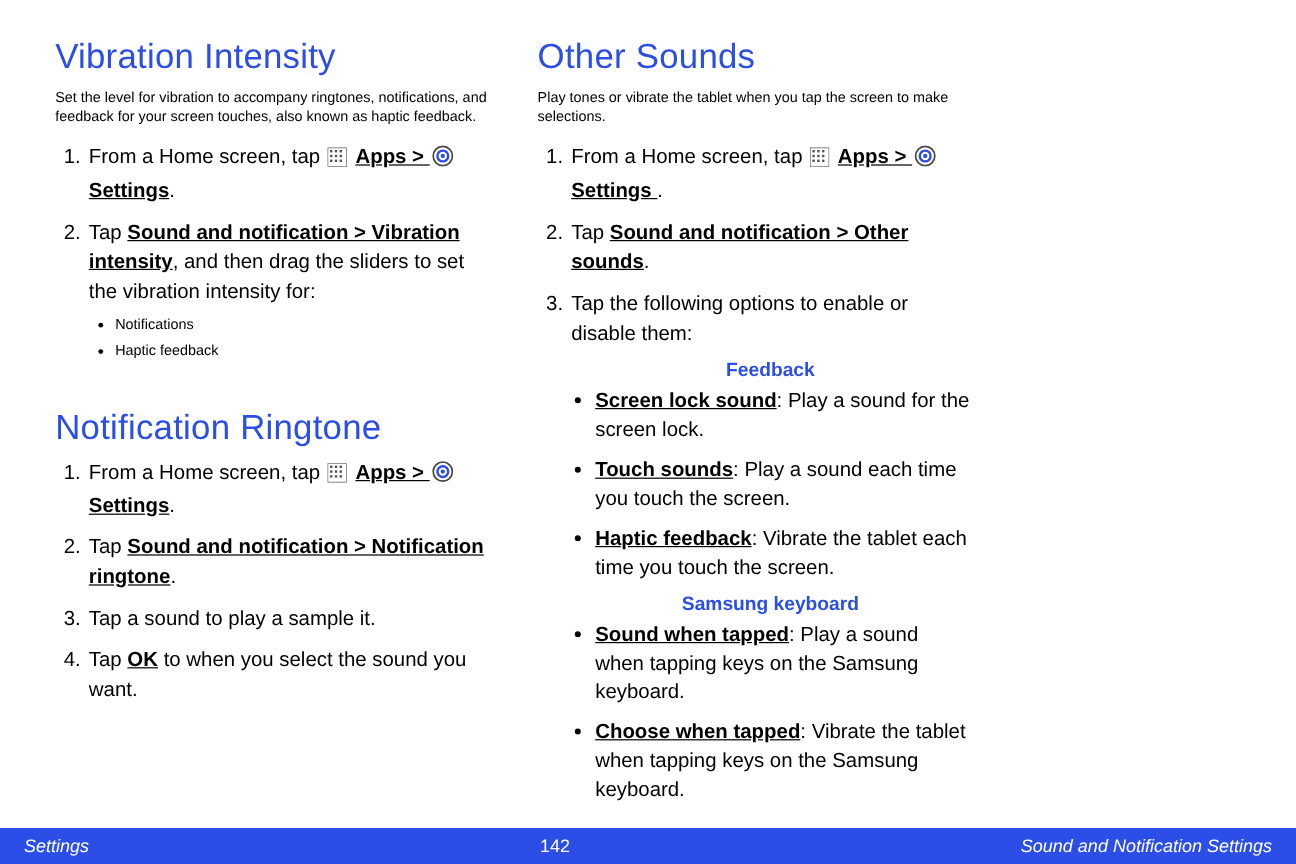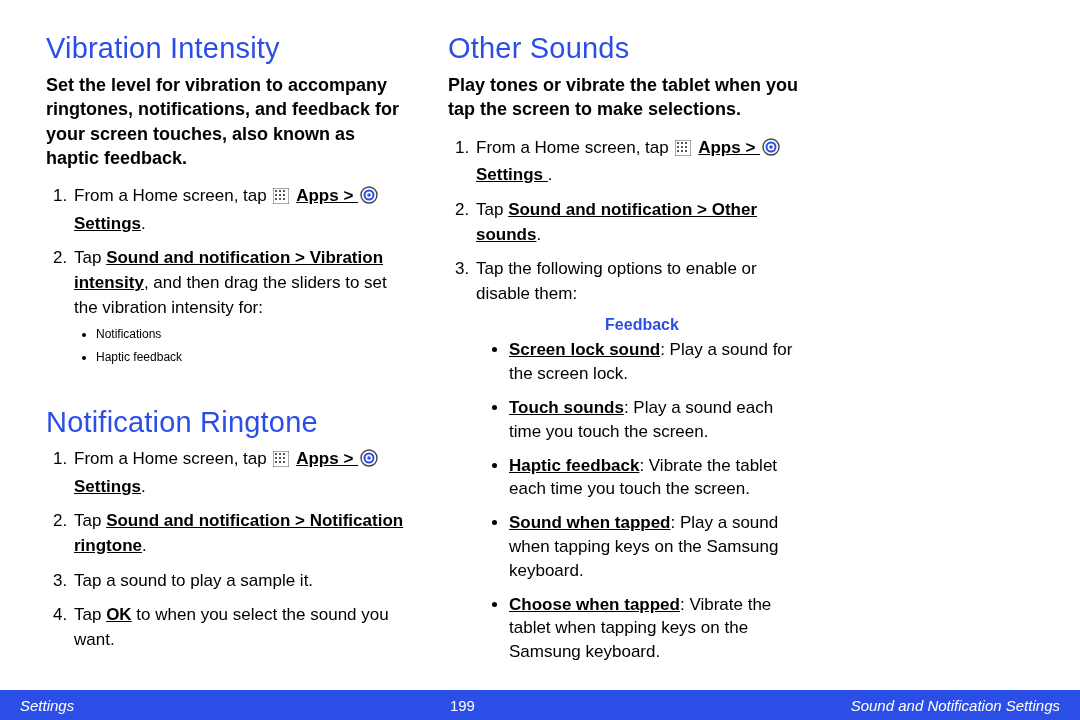--- a/index.html
+++ b/index.html
@@ -1,28 +1,28 @@
 <!DOCTYPE html>
 <html><head>
 <meta charset="utf-8">
 <style>
   * { box-sizing: border-box; margin: 0; padding: 0; }
   html, body { width: 1080px; height: 720px; font-family: Arial, Helvetica, sans-serif; color: #000; background: #fff; }
   .page { width: 856px; height: 720px; position: relative; border-radius: 31px; }
   .content { display: flex; padding: 32px 46px 0 46px; gap: 40px; }
   .col { flex: 1; }
   h2.section { color: #2b4ee6; font-weight: 400; font-size: 29px; margin-bottom: 8px; margin-top: 0; letter-spacing: 0.2px; }
-  p.body { font-size: 18px; line-height: 1.35; margin-bottom: 14px; font-weight: bold; }
+  p.body { font-size: 12px; line-height: 1.35; margin-bottom: 14px; }
   ol.steps { list-style: decimal; padding-left: 26px; font-size: 17px; line-height: 1.45; }
   ol.steps > li { margin-bottom: 10px; padding-left: 2px; }
   ul.bullets { list-style: disc; padding-left: 22px; margin-top: 6px; }
   ul.bullets > li { margin-bottom: 6px; font-size: 12px; line-height: 1.4; }
   .subhead { color: #2b4ee6; font-weight: 700; font-size: 16px; margin-top: 8px; margin-bottom: 4px; padding-left: 26px; text-align: center; }
   ul.sub-bullets { list-style: disc; padding-left: 48px; }
-  ul.sub-bullets > li { margin-bottom: 10px; font-size: 17px; line-height: 1.4; margin-left: 13px; }
+  ul.sub-bullets > li { margin-bottom: 10px; font-size: 17px; line-height: 1.4; }
   b, strong { font-weight: 700; text-decoration: underline; }
   .icon { display: inline-block; vertical-align: -3px; margin: 0 2px; }
   .footer { position: absolute; left: 0; bottom: 0; width: 1080px; height: 30px; background: #2b4ee6; color: #fff; display: flex; align-items: center; justify-content: space-between; padding: 0 20px; font-size: 15px; font-style: italic; }
   .footer .pnum { font-style: normal; }
   .gap-section { height: 30px; }
 </style>
 </head>
 <body>
 
 <div class="page">
@@ -151,26 +151,27 @@
         <li>Tap the following options to enable or disable them:</li>
       </ol>
 
       <div class="subhead">Feedback</div>
       <ul class="sub-bullets">
         <li><b>Screen lock sound</b><span>: Play a sound for the screen lock.</span></li>
         <li><b>Touch sounds</b><span>: Play a sound each time you touch the screen.</span></li>
         <li><b>Haptic feedback</b><span>: Vibrate the tablet each time you touch the screen.</span></li>
       </ul>
 
+      <div class="subhead">Samsung keyboard</div>
       <ul class="sub-bullets">
         <li><b>Sound when tapped</b><span>: Play a sound when tapping keys on the Samsung keyboard.</span></li>
         <li><b>Choose when tapped</b><span>: Vibrate the tablet when tapping keys on the Samsung keyboard.</span></li>
       </ul>
 
     </div>
   </div>
 
   <div class="footer">
     <span>Settings</span>
-    <span class="pnum">199</span>
+    <span class="pnum">142</span>
     <span>Sound and Notification Settings</span>
   </div>
 </div>
 
 </body></html>

